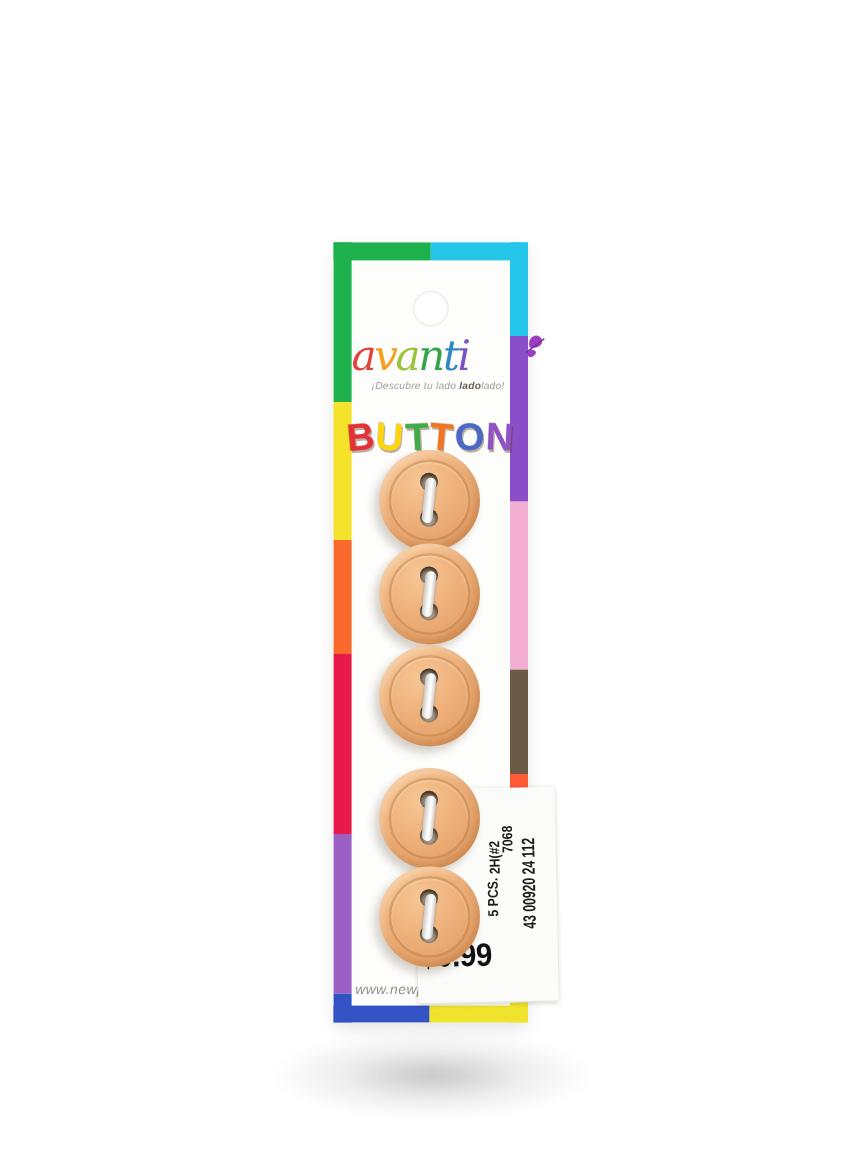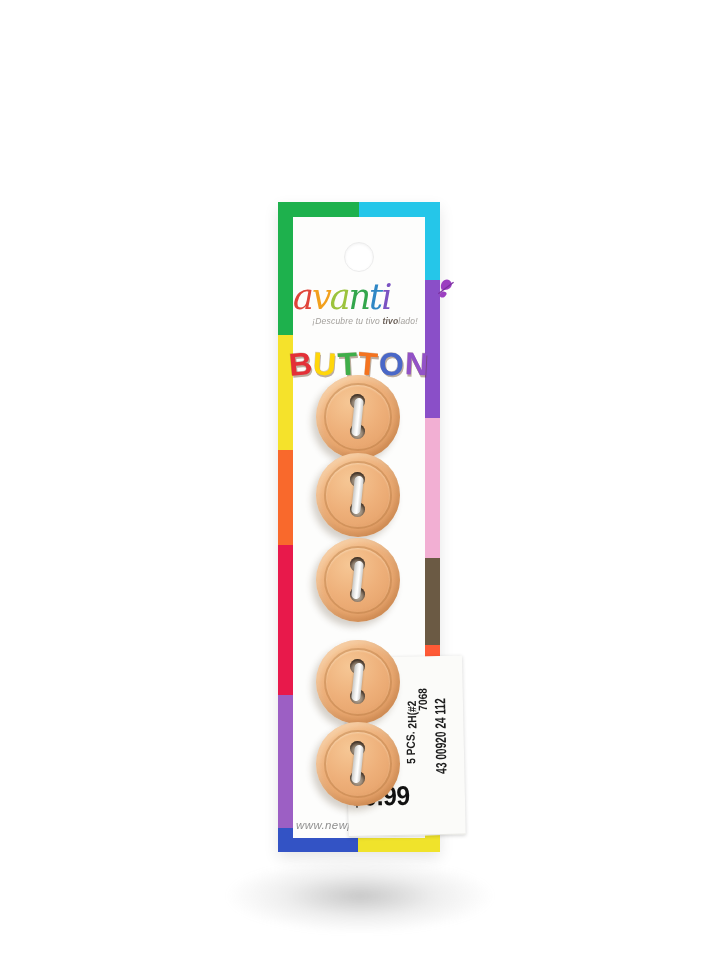--- a/index.html
+++ b/index.html
@@ -106,21 +106,21 @@
 
     <div class="brand-block">
       <div class="wordmark-row">
         <div class="wordmark"><span style="color: rgb(224, 69, 58);">a</span><span style="color: rgb(242, 160, 29);">v</span><span style="color: rgb(156, 195, 60);">a</span><span style="color: rgb(51, 166, 76);">n</span><span style="color: rgb(47, 135, 197);">t</span><span style="color: rgb(122, 82, 194);">i</span></div>
         <svg class="butterfly" width="24" height="24" viewBox="0 0 24 24">
           <path d="M6 15 C 1 8, 9 0, 14 6 C 17 10, 12 15, 7 15 Z" fill="#9b3fc0"></path>
           <path d="M7 17 C 2 22, 10 26, 12 19 C 12.5 16.5, 10 16, 8 16.5 Z" fill="#9b3fc0"></path>
           <path d="M4 20 L 16 5" stroke="#7a2fa0" stroke-width="1.2" fill="none"></path>
         </svg>
       </div>
-      <div class="tagline"><span>¡Descubre tu tivo </span><b>tivo</b><span>lado!</span></div>
+      <div class="tagline"><span>¡Descubre tu lado </span><b>lado</b><span>lado!</span></div>
     </div>
 
     <div class="title-block"><span style="color: rgb(228, 48, 55); display: inline-block; transform: rotate(-5deg);">B</span><span style="color: rgb(255, 214, 10); display: inline-block; transform: rotate(4deg);">U</span><span style="color: rgb(63, 174, 73); display: inline-block; transform: rotate(-3deg);">T</span><span style="color: rgb(244, 115, 31); display: inline-block; transform: rotate(5deg);">T</span><span style="color: rgb(74, 104, 200); display: inline-block; transform: rotate(-4deg);">O</span><span style="color: rgb(146, 82, 199); display: inline-block; transform: rotate(3deg);">N</span><span style="color: rgb(232, 118, 201); display: inline-block; transform: rotate(-6deg);">S</span></div>
   </div>
 
   <div class="website">www.newports</div>
 
   <div class="sticker">
     <div class="rot rot-code">2H(#2</div>
     <div class="rot rot-style">7068</div>

